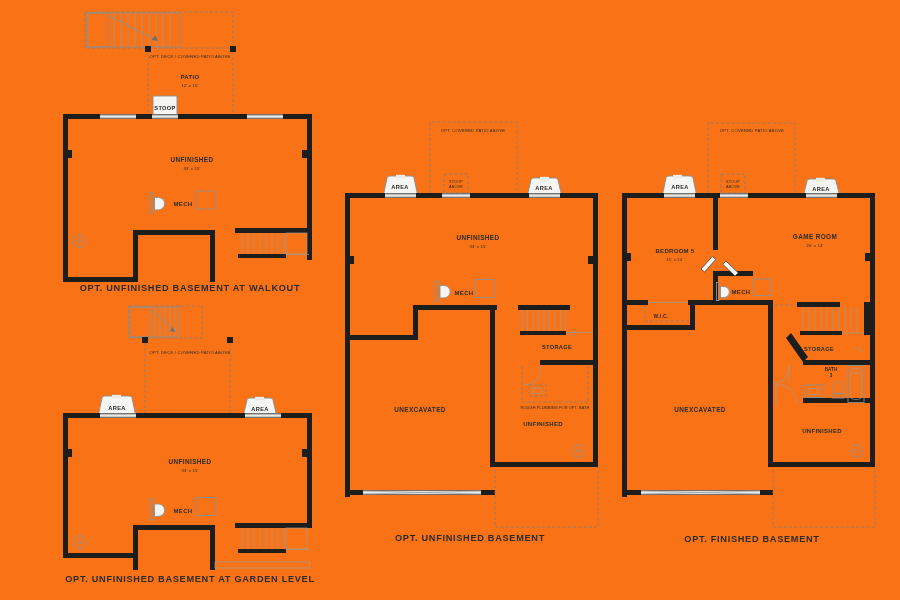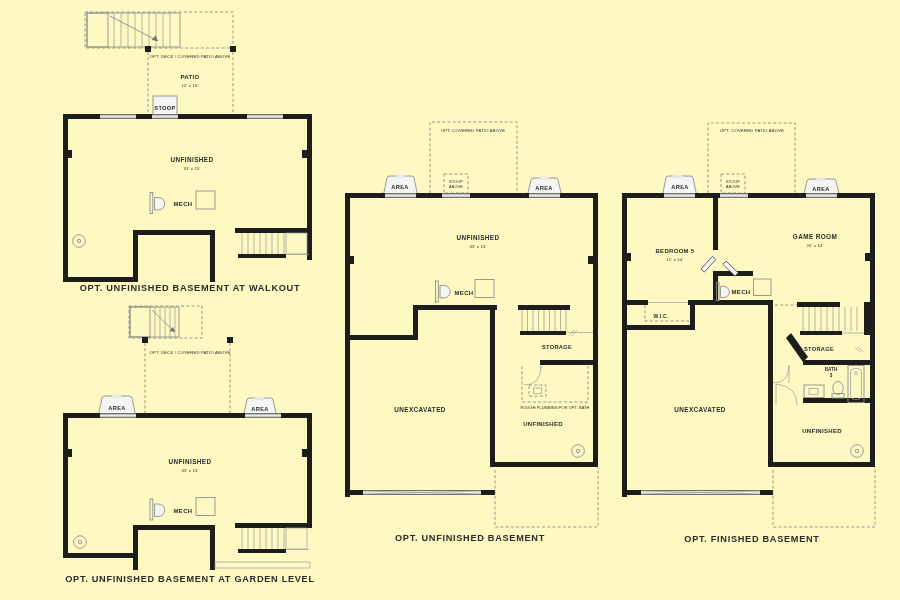--- a/index.html
+++ b/index.html
@@ -1,18 +1,18 @@
 <!DOCTYPE html>
 <html><head>
 <meta charset="utf-8">
 <style>
   html,body{margin:0;padding:0;}
   body{background:#d8d8d7;}
   #canvas{
-    position:relative;width:900px;height:600px;background:#fef9c3;overflow:hidden;
+    position:relative;width:900px;height:600px;background:#f97316;overflow:hidden;
     font-family:"Liberation Sans",sans-serif;
   }
   svg{position:absolute;left:0;top:0;}
   .wall{fill:#1d1d1b;stroke:none;}
   .thin{stroke:#8f8f8d;stroke-width:0.9;fill:none;}
   .thin2{stroke:#9a9a98;stroke-width:0.7;fill:none;}
   .dash{stroke:#7d7d7b;stroke-width:0.8;fill:none;stroke-dasharray:3 2.2;}
   .lite{fill:#f5f5f3;}
   .winfill{fill:#e9e9e8;stroke:none;}
   text{fill:#2b2b29;}

